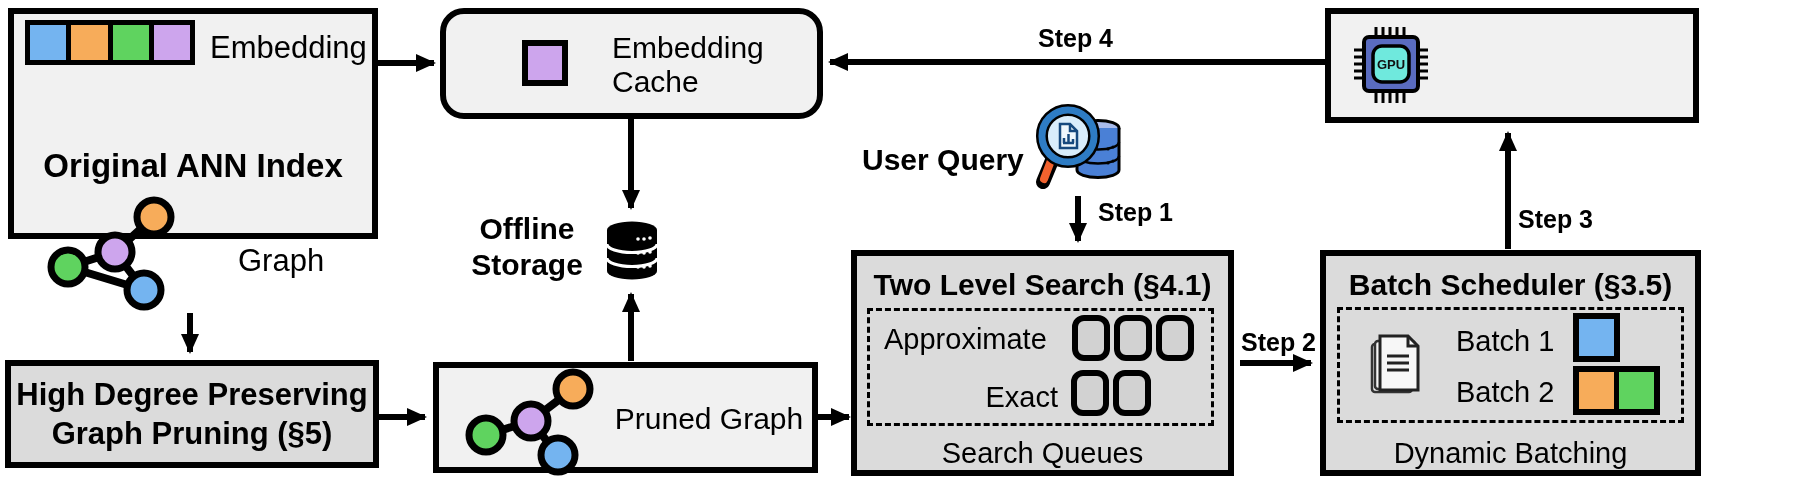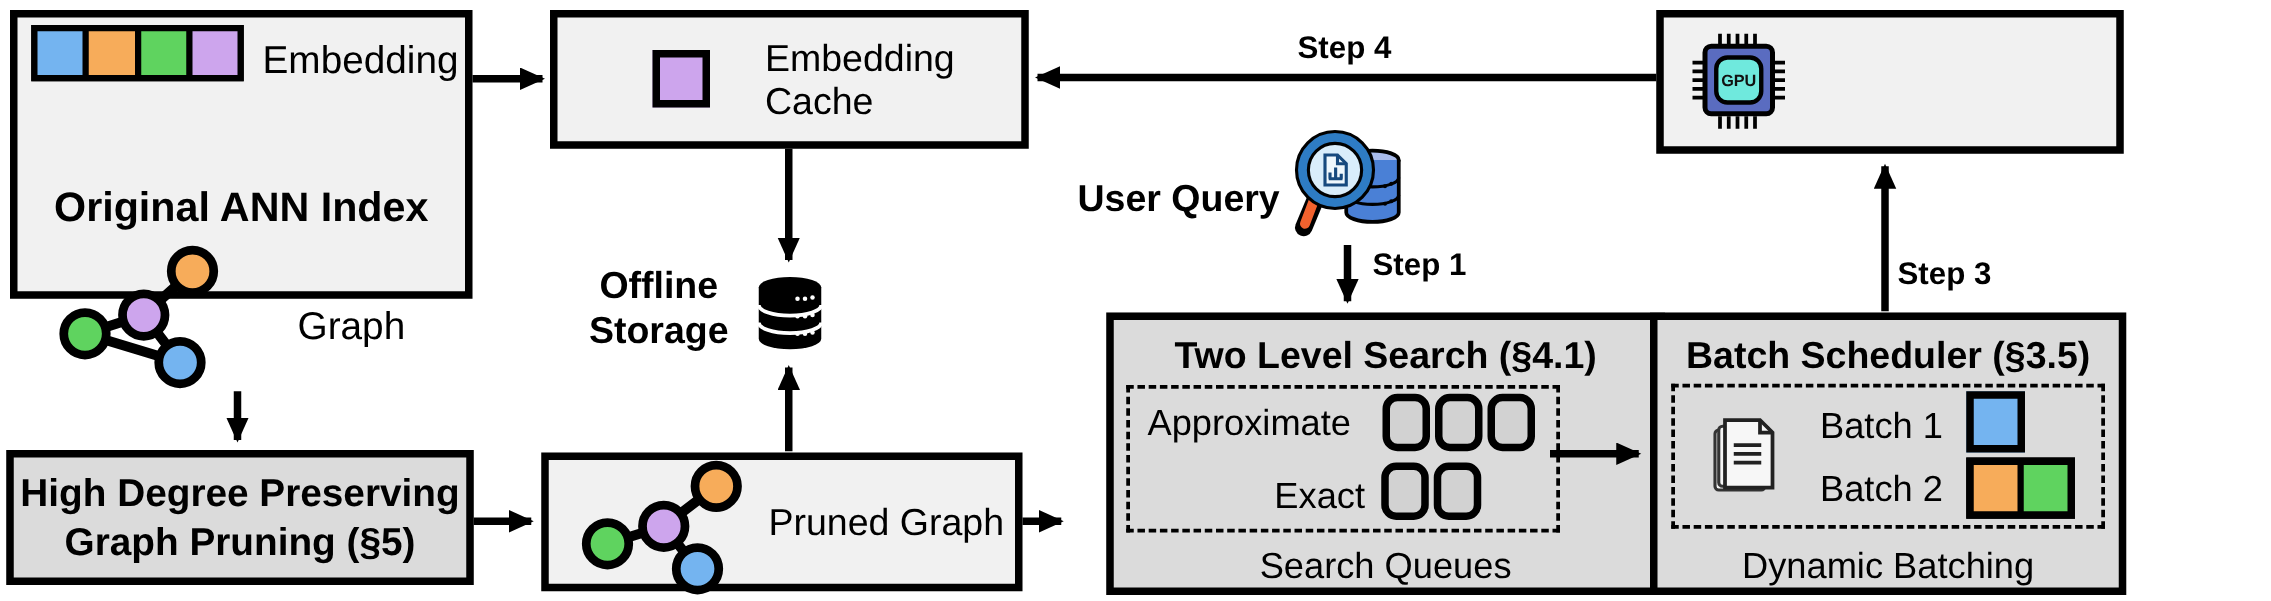--- a/index.html
+++ b/index.html
@@ -22,42 +22,42 @@
   .c-blue   { background:#74b4f0; }
   .c-orange { background:#f7ac5a; }
   .c-green  { background:#5fd35f; }
   .c-purple { background:#cda5ed; }
   .emb-label { left:196px; top:16px; font-size:31px; }
   .ann-title { left:0; top:133px; width:100%; font-size:33px; }
   .graph-svg { left:24px; top:178px; overflow:visible; }
   .graph-label { left:224px; top:229px; font-size:31px; }
 
   
-  #box-cache { left:440px; top:8px; width:383px; height:111px; }
+  #box-cache { left:440px; top:8px; width:383px; height:111px;border-radius:24px; }
   .cache-square { position:absolute; left:76px; top:26px; width:46px; height:46px;
                   background:#cda5ed; border:6px solid #000; box-sizing:border-box; }
   .cache-label { left:166px; top:17px; width:200px; font-size:30px; line-height:34px; }
 
   
   #box-server { left:1325px; top:8px; width:374px; height:115px; }
   .gpu-svg { left:21px; top:11px; }
   .server-label { left:129px; top:1px; width:240px; font-size:30px; line-height:34px; }
 
   
   #box-highdeg { left:5px; top:360px; width:374px; height:108px;
                  display:flex; align-items:center; justify-content:center; }
   .highdeg-title { width:356px; font-size:31px; line-height:39px; text-align:center; font-weight:bold; }
 
   
   #box-pruned { left:433px; top:362px; width:385px; height:111px; }
   .pruned-svg { left:12px; top:1px; overflow:visible; }
   .pruned-label { left:165px; top:34px; width:210px; font-size:30px; text-align:center; }
 
   
-  #box-twolevel { left:885px; top:250px; width:447px; height:226px; }
+  #box-twolevel { left:851px; top:250px; width:383px; height:226px; }
   .tl-title { left:0; top:12px; width:100%; font-size:30px; }
   .dashed { position:absolute; border:3px dashed #000; box-sizing:border-box; }
   .tl-dashed { left:10px; top:52px; width:347px; height:118px; }
   .row-label { position:absolute; font-size:29px; }
   .slots { position:absolute; display:flex; gap:4px; }
   .slot { width:38px; height:46px; border:6px solid #000; border-radius:12px;
           background:#d2d2d2; box-sizing:border-box; }
   .tl-approx-label { left:14px; top:12px; }
   .tl-approx-slots { left:202px; top:4px; }
   .tl-exact-label { left:14px; top:70px; width:174px; text-align:right; }

